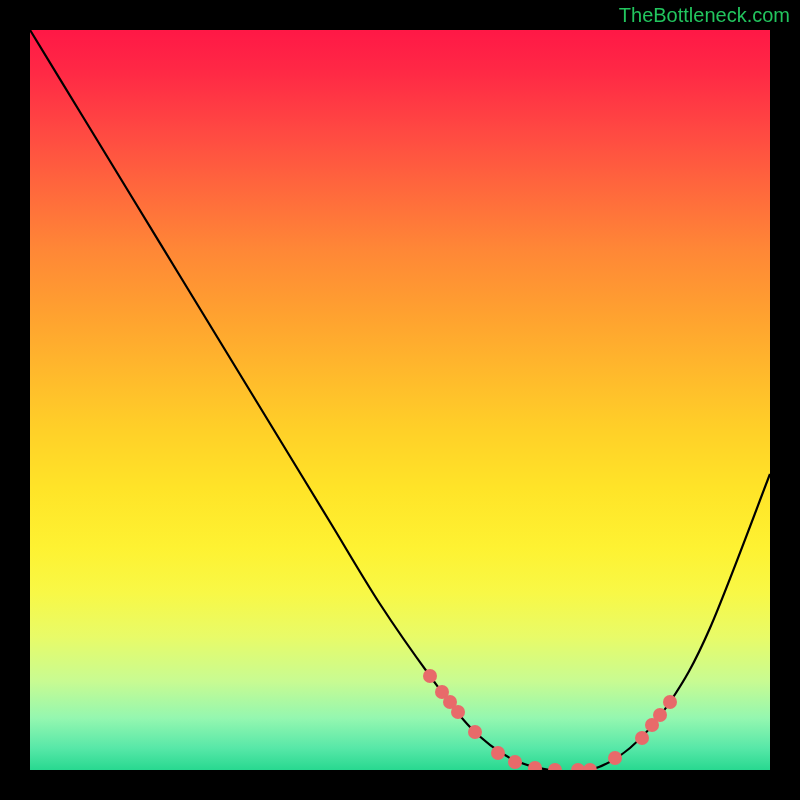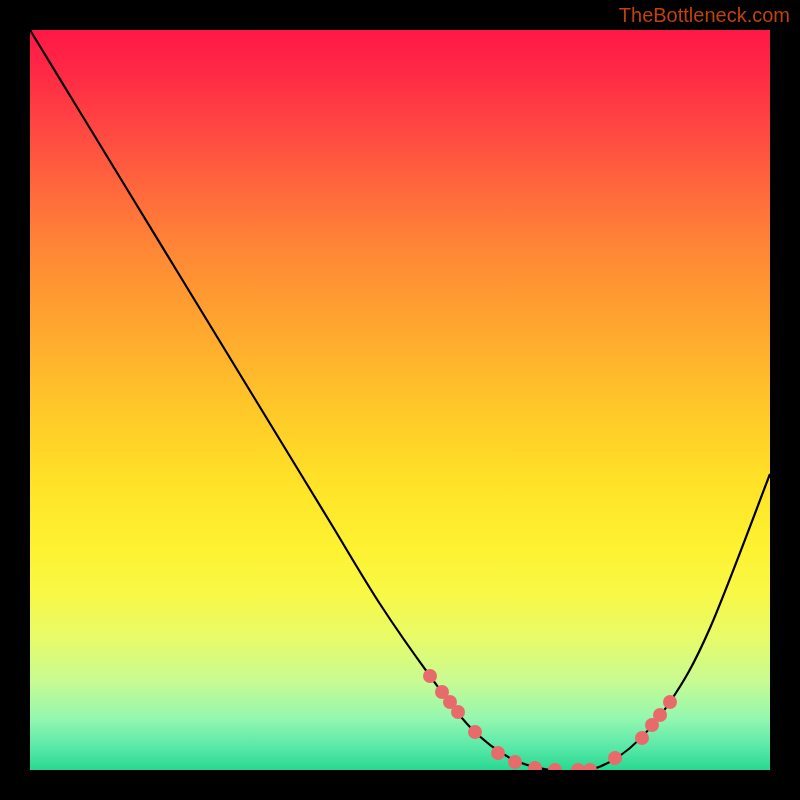--- a/index.html
+++ b/index.html
@@ -1,17 +1,17 @@
 <!DOCTYPE html>
 <html><head>
 <meta charset="utf-8">
 <style>
   * { margin: 0; padding: 0; box-sizing: border-box; }
   body { width: 800px; height: 800px; background: #000; position: relative; overflow: hidden; font-family: Arial, sans-serif; }
-  .watermark { position: absolute; top: 4px; right: 10px; color: #c2410c; font-size: 20px; z-index: 10; }
+  .watermark { position: absolute; top: 4px; right: 10px; color: #22c55e; font-size: 20px; z-index: 10; }
   .plot-area { position: absolute; top: 30px; left: 30px; width: 740px; height: 740px; }
   .gradient-bg { position: absolute; top: 0; left: 0; width: 100%; height: 100%; 
     background: linear-gradient(to bottom,
       #ff1846 0%,
       #ff2a45 6%,
       #ff4a42 14%,
       #ff6a3c 22%,
       #ff8836 30%,
       #ffa030 38%,
       #ffb82c 46%,

